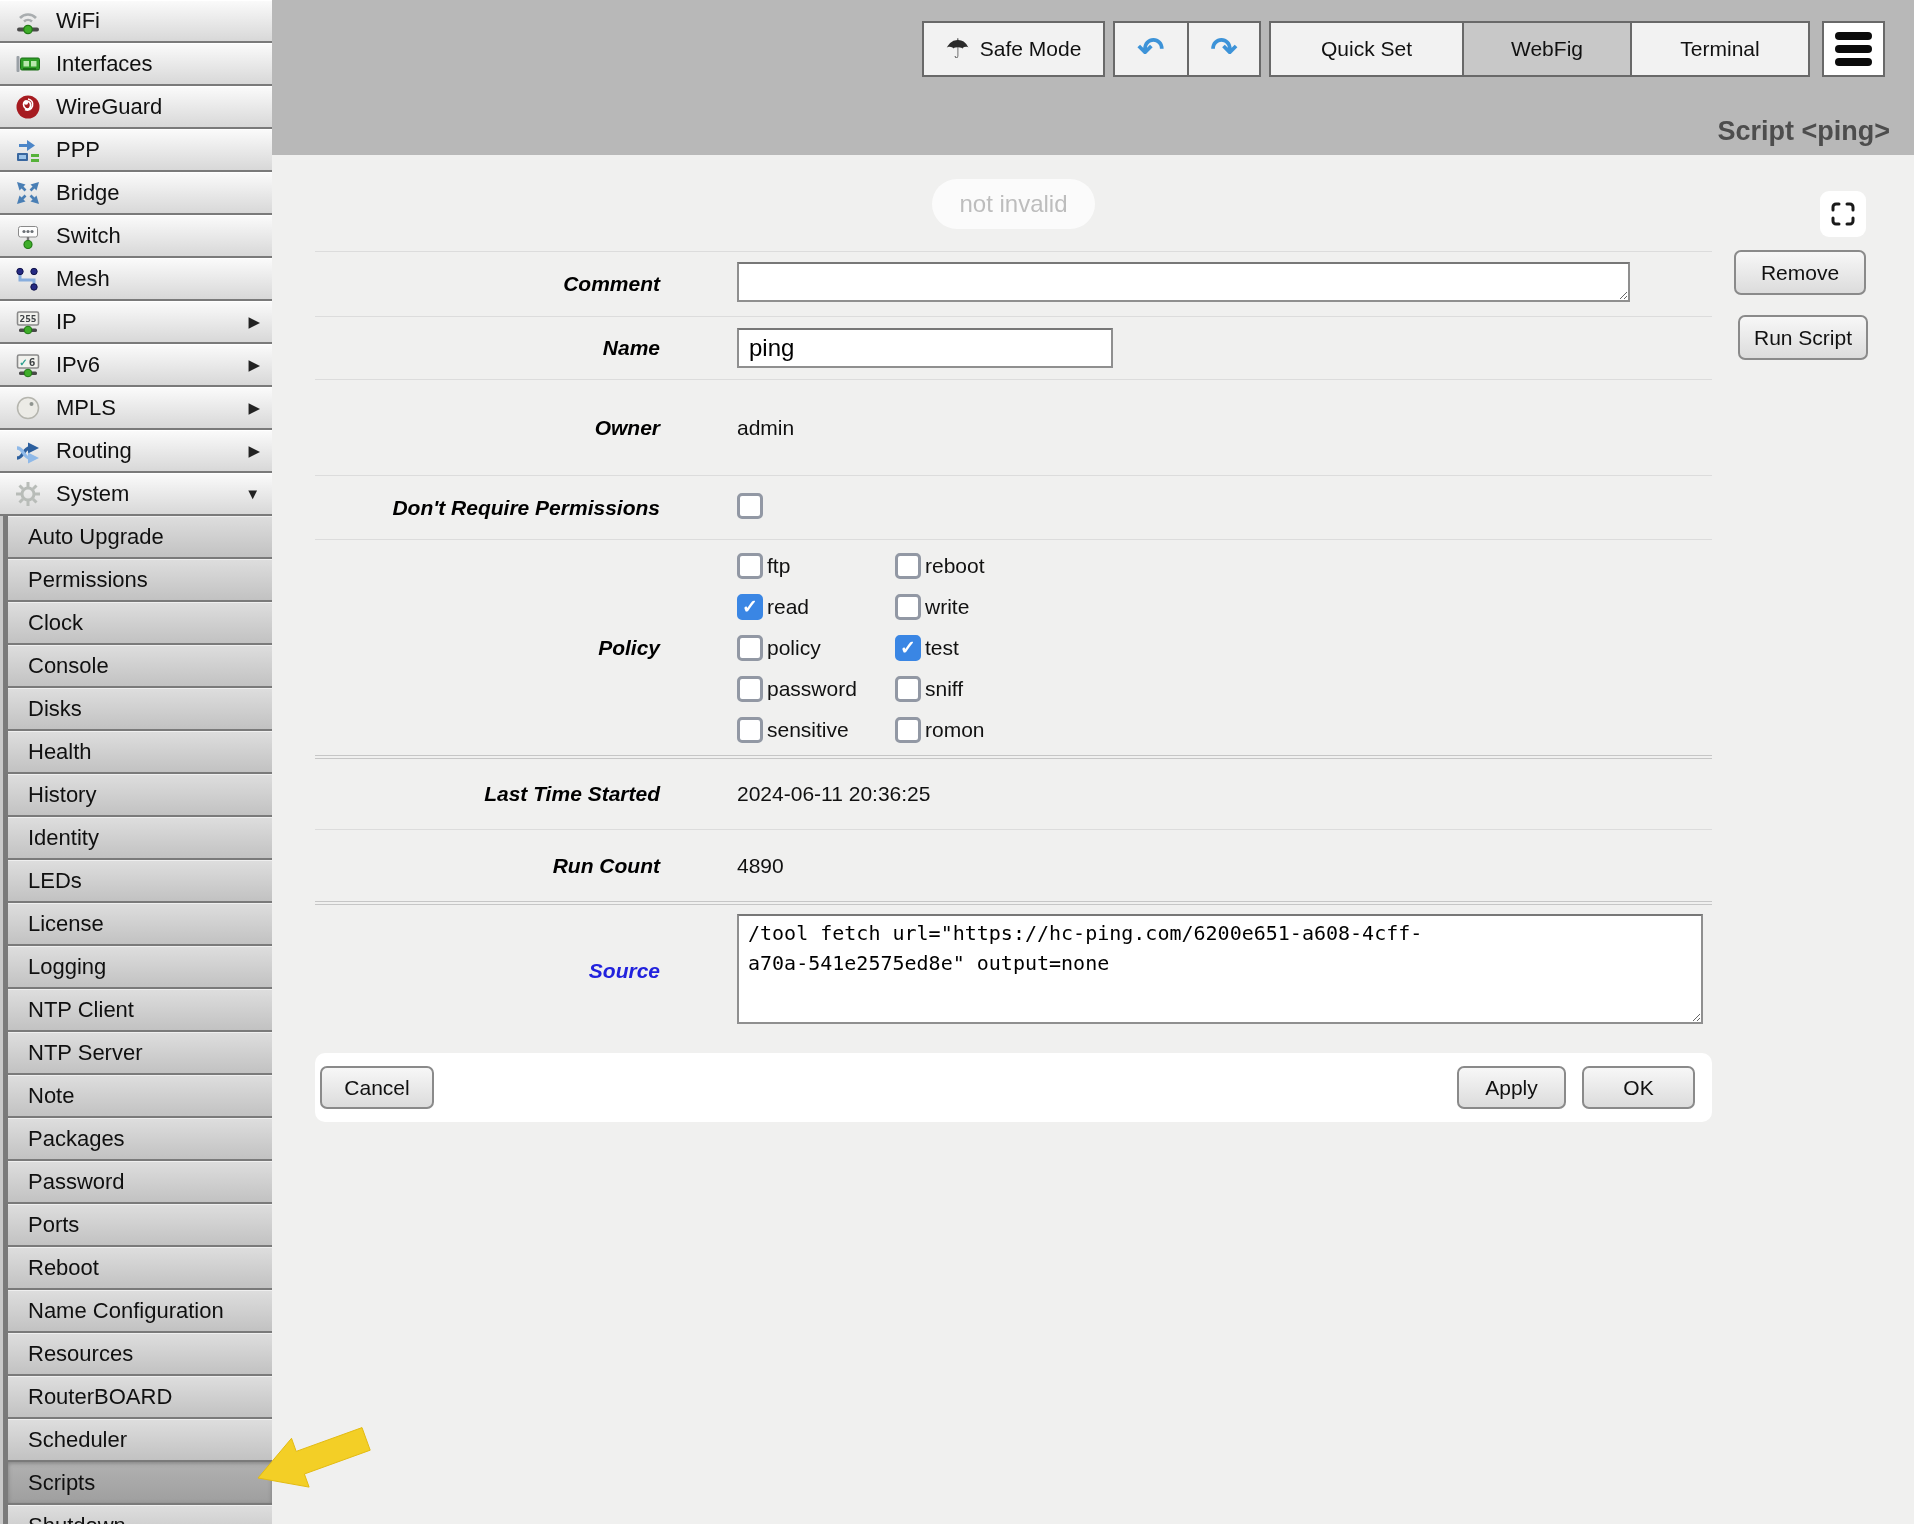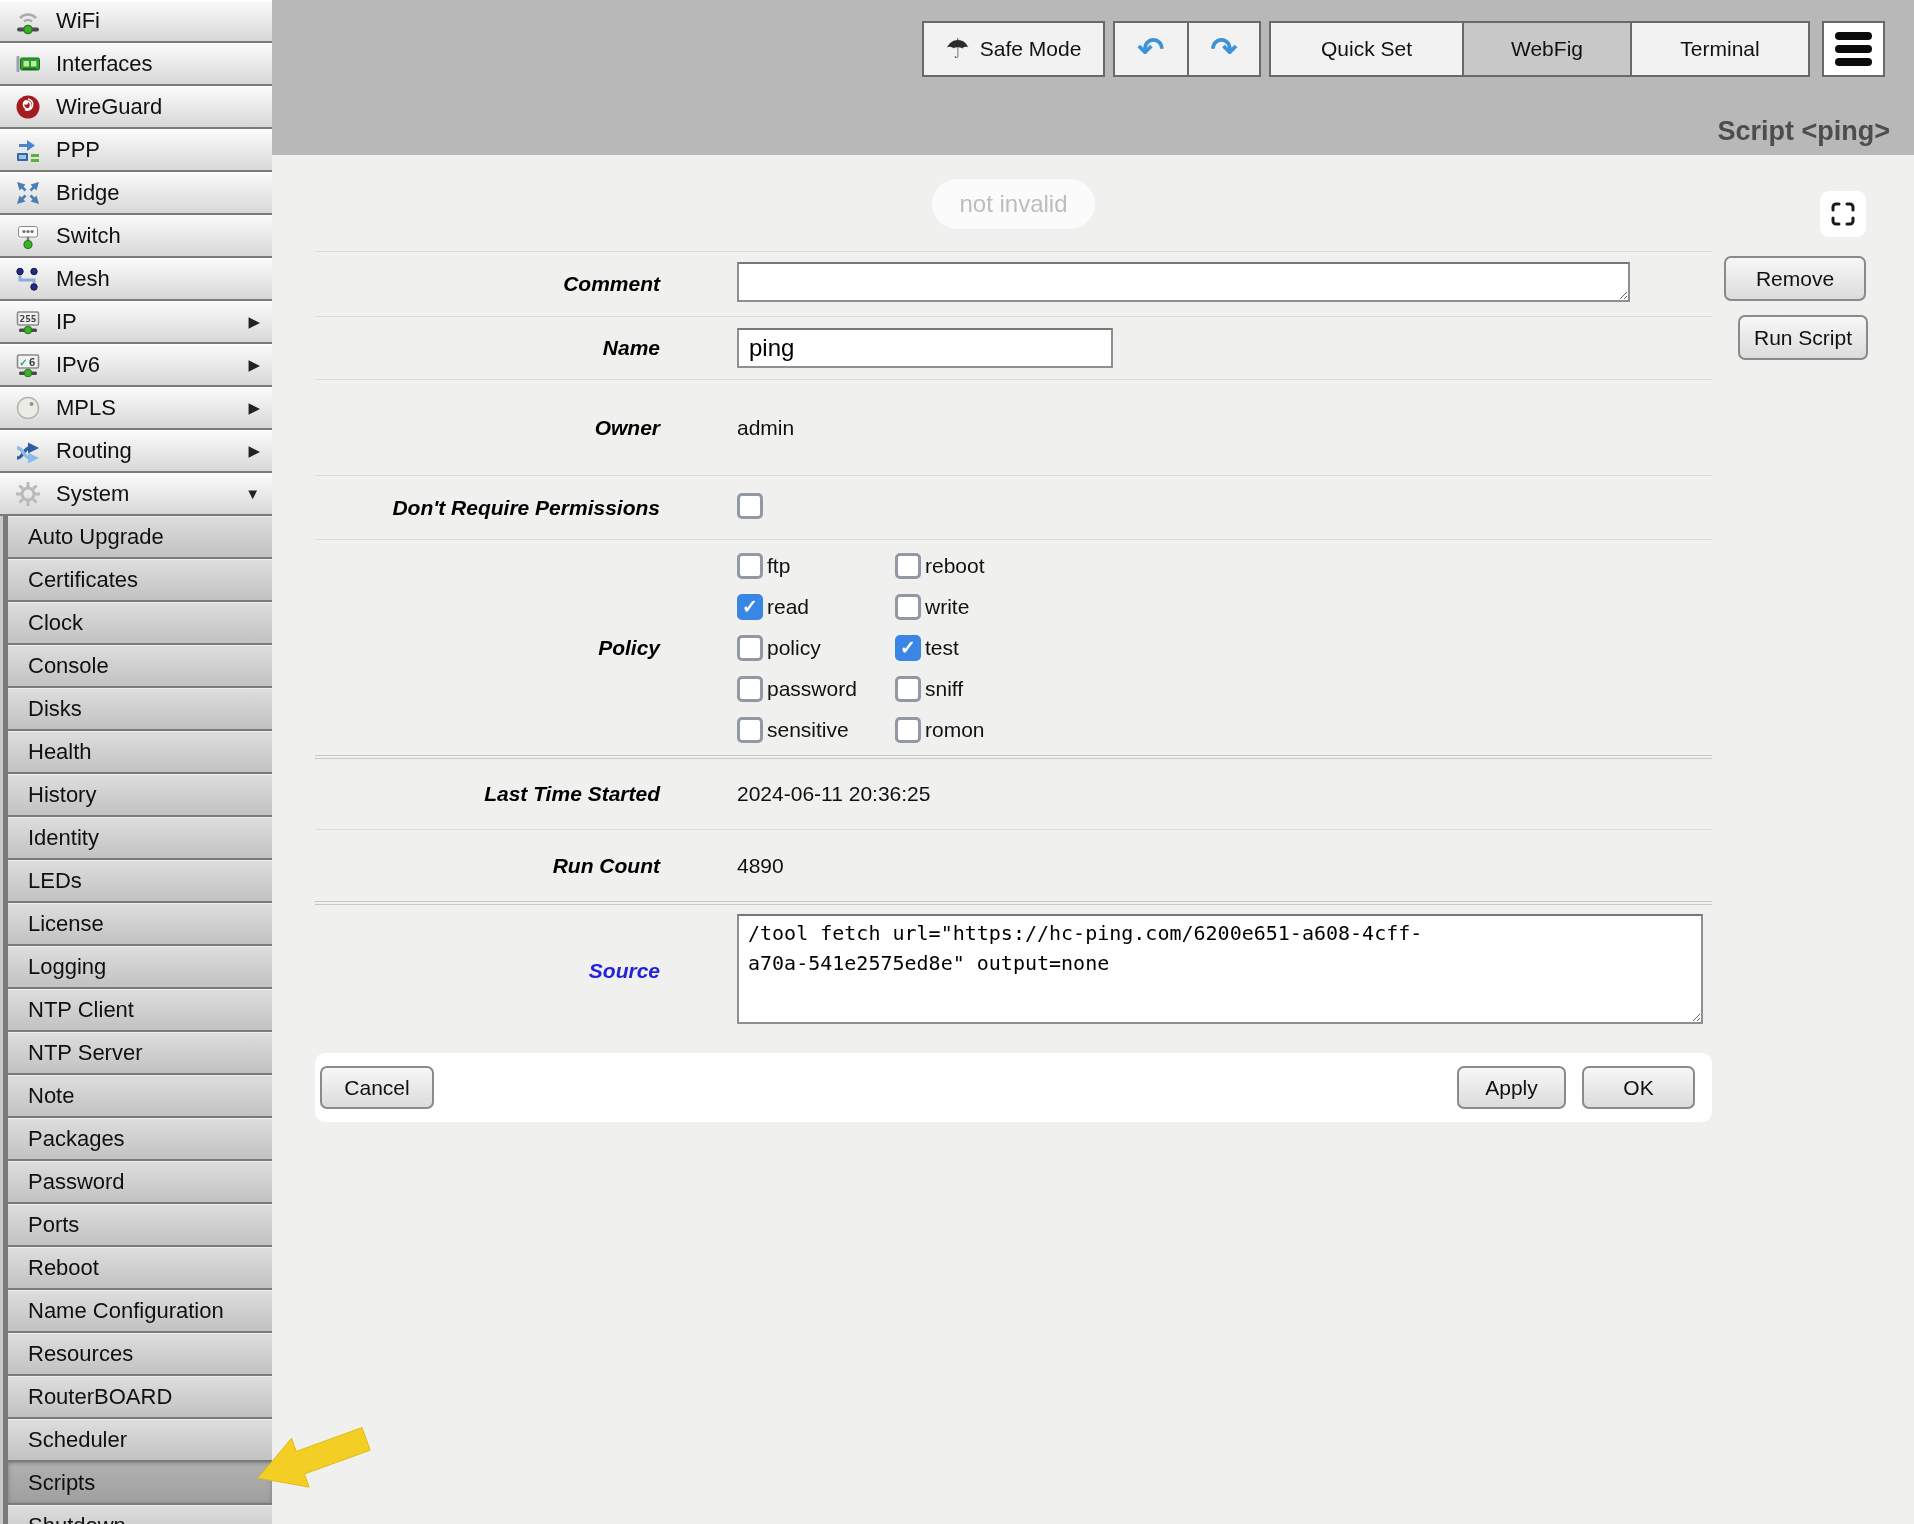--- a/index.html
+++ b/index.html
@@ -64,21 +64,21 @@
   .pol-cell{display:flex;align-items:center;height:41px;font-size:21px;cursor:pointer;}
   .pol-cell .cb{margin-right:4px;}
 
   .btnbar{position:absolute;left:43px;top:898px;width:1397px;height:69px;background:#fff;border-radius:10px;}
   .btn{background:linear-gradient(#f7f7f7,#dcdcdc);border:2px solid #8a8a8a;border-radius:7px;
        font-size:21px;color:#111;display:flex;align-items:center;justify-content:center;
        cursor:pointer;box-sizing:border-box;position:absolute;}
   .cancel{left:5px;top:13px;width:114px;height:43px;}
   .apply{right:146px;top:13px;width:109px;height:43px;}
   .ok{right:17px;top:13px;width:113px;height:43px;}
-  .removebtn{top:101px;right:48px;width:142px;height:45px;}
+  .removebtn{top:95px;right:48px;width:132px;height:45px;}
   .runbtn{top:160px;right:46px;width:130px;height:45px;}
   .fsbtn{position:absolute;top:36px;right:48px;width:46px;height:46px;background:#fff;border-radius:9px;
          display:flex;align-items:center;justify-content:center;cursor:pointer;}
 
   .yellow-arrow{position:absolute;left:252px;top:1418px;z-index:5;pointer-events:none;}
 </style>
 </head>
 <body>
 
 <div class="sidebar">
@@ -219,21 +219,21 @@
               <path d="M15 3v5M15 22v5M3 15h5M22 15h5M6.5 6.5L10 10M20 20l3.5 3.5M23.5 6.5L20 10M10 20l-3.5 3.5"></path>
             </g>
           </svg>
         </span>
         <span class="slabel">System</span>
         <span class="expand">▼</span>
       </div>
     </div>
   <div id="side-sub" class="sub-wrap">
       <div class="sub-item">Auto Upgrade</div>
-      <div class="sub-item">Certificates</div>
+      <div class="sub-item">Permissions</div>
       <div class="sub-item">Clock</div>
       <div class="sub-item">Console</div>
       <div class="sub-item">Disks</div>
       <div class="sub-item">Health</div>
       <div class="sub-item">History</div>
       <div class="sub-item">Identity</div>
       <div class="sub-item">LEDs</div>
       <div class="sub-item">License</div>
       <div class="sub-item">Logging</div>
       <div class="sub-item">NTP Client</div>

